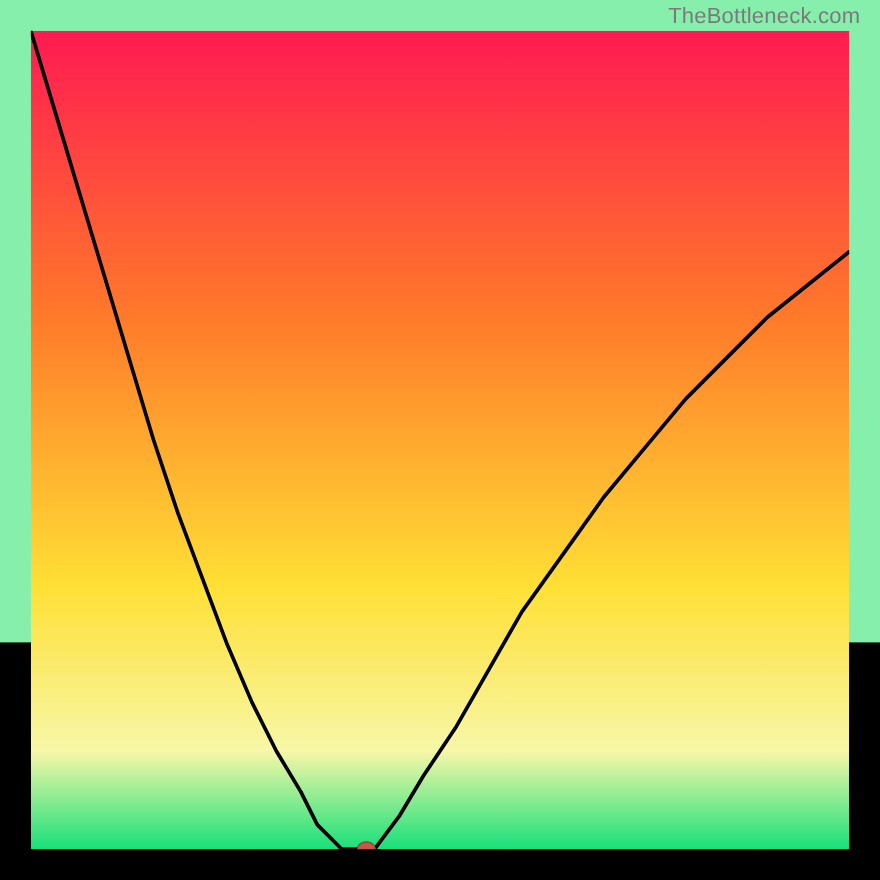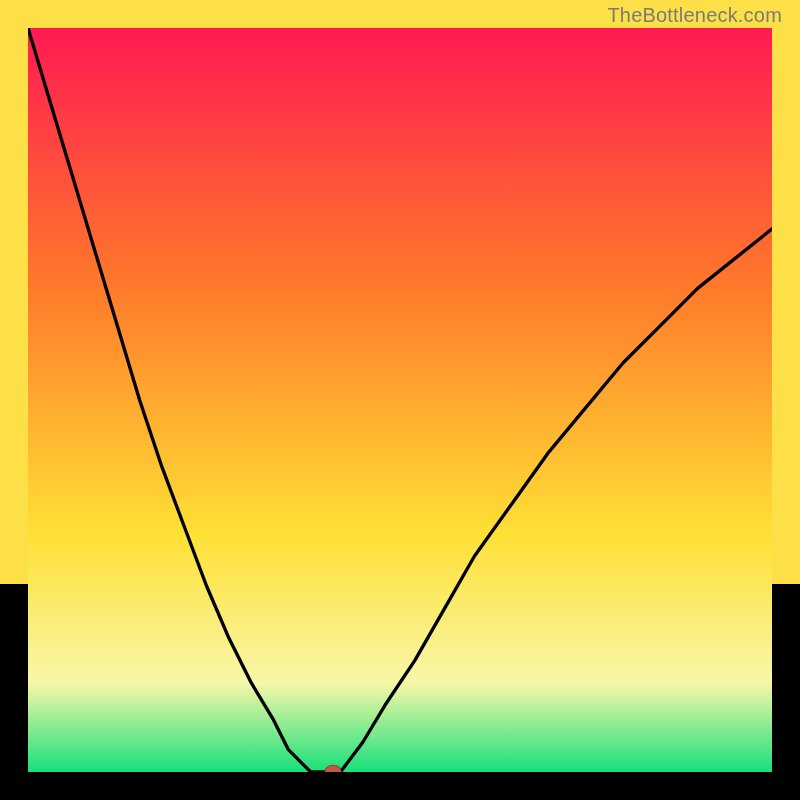--- a/index.html
+++ b/index.html
@@ -8,21 +8,21 @@
     width: 800px;
     height: 800px;
     background: #000;
     font-family: Arial, Helvetica, sans-serif;
     overflow: hidden;
   }
   .frame {
     position: absolute;
     left: 0; top: 0;
     width: 800px; height: 584px;
-    background: #fde047;
+    background: #86efac;
   }
   .watermark {
     position: absolute;
     top: 4px;
     right: 18px;
     color: #7a7a7a;
     font-size: 20px;
     font-weight: 500;
     letter-spacing: 0.2px;
   }

